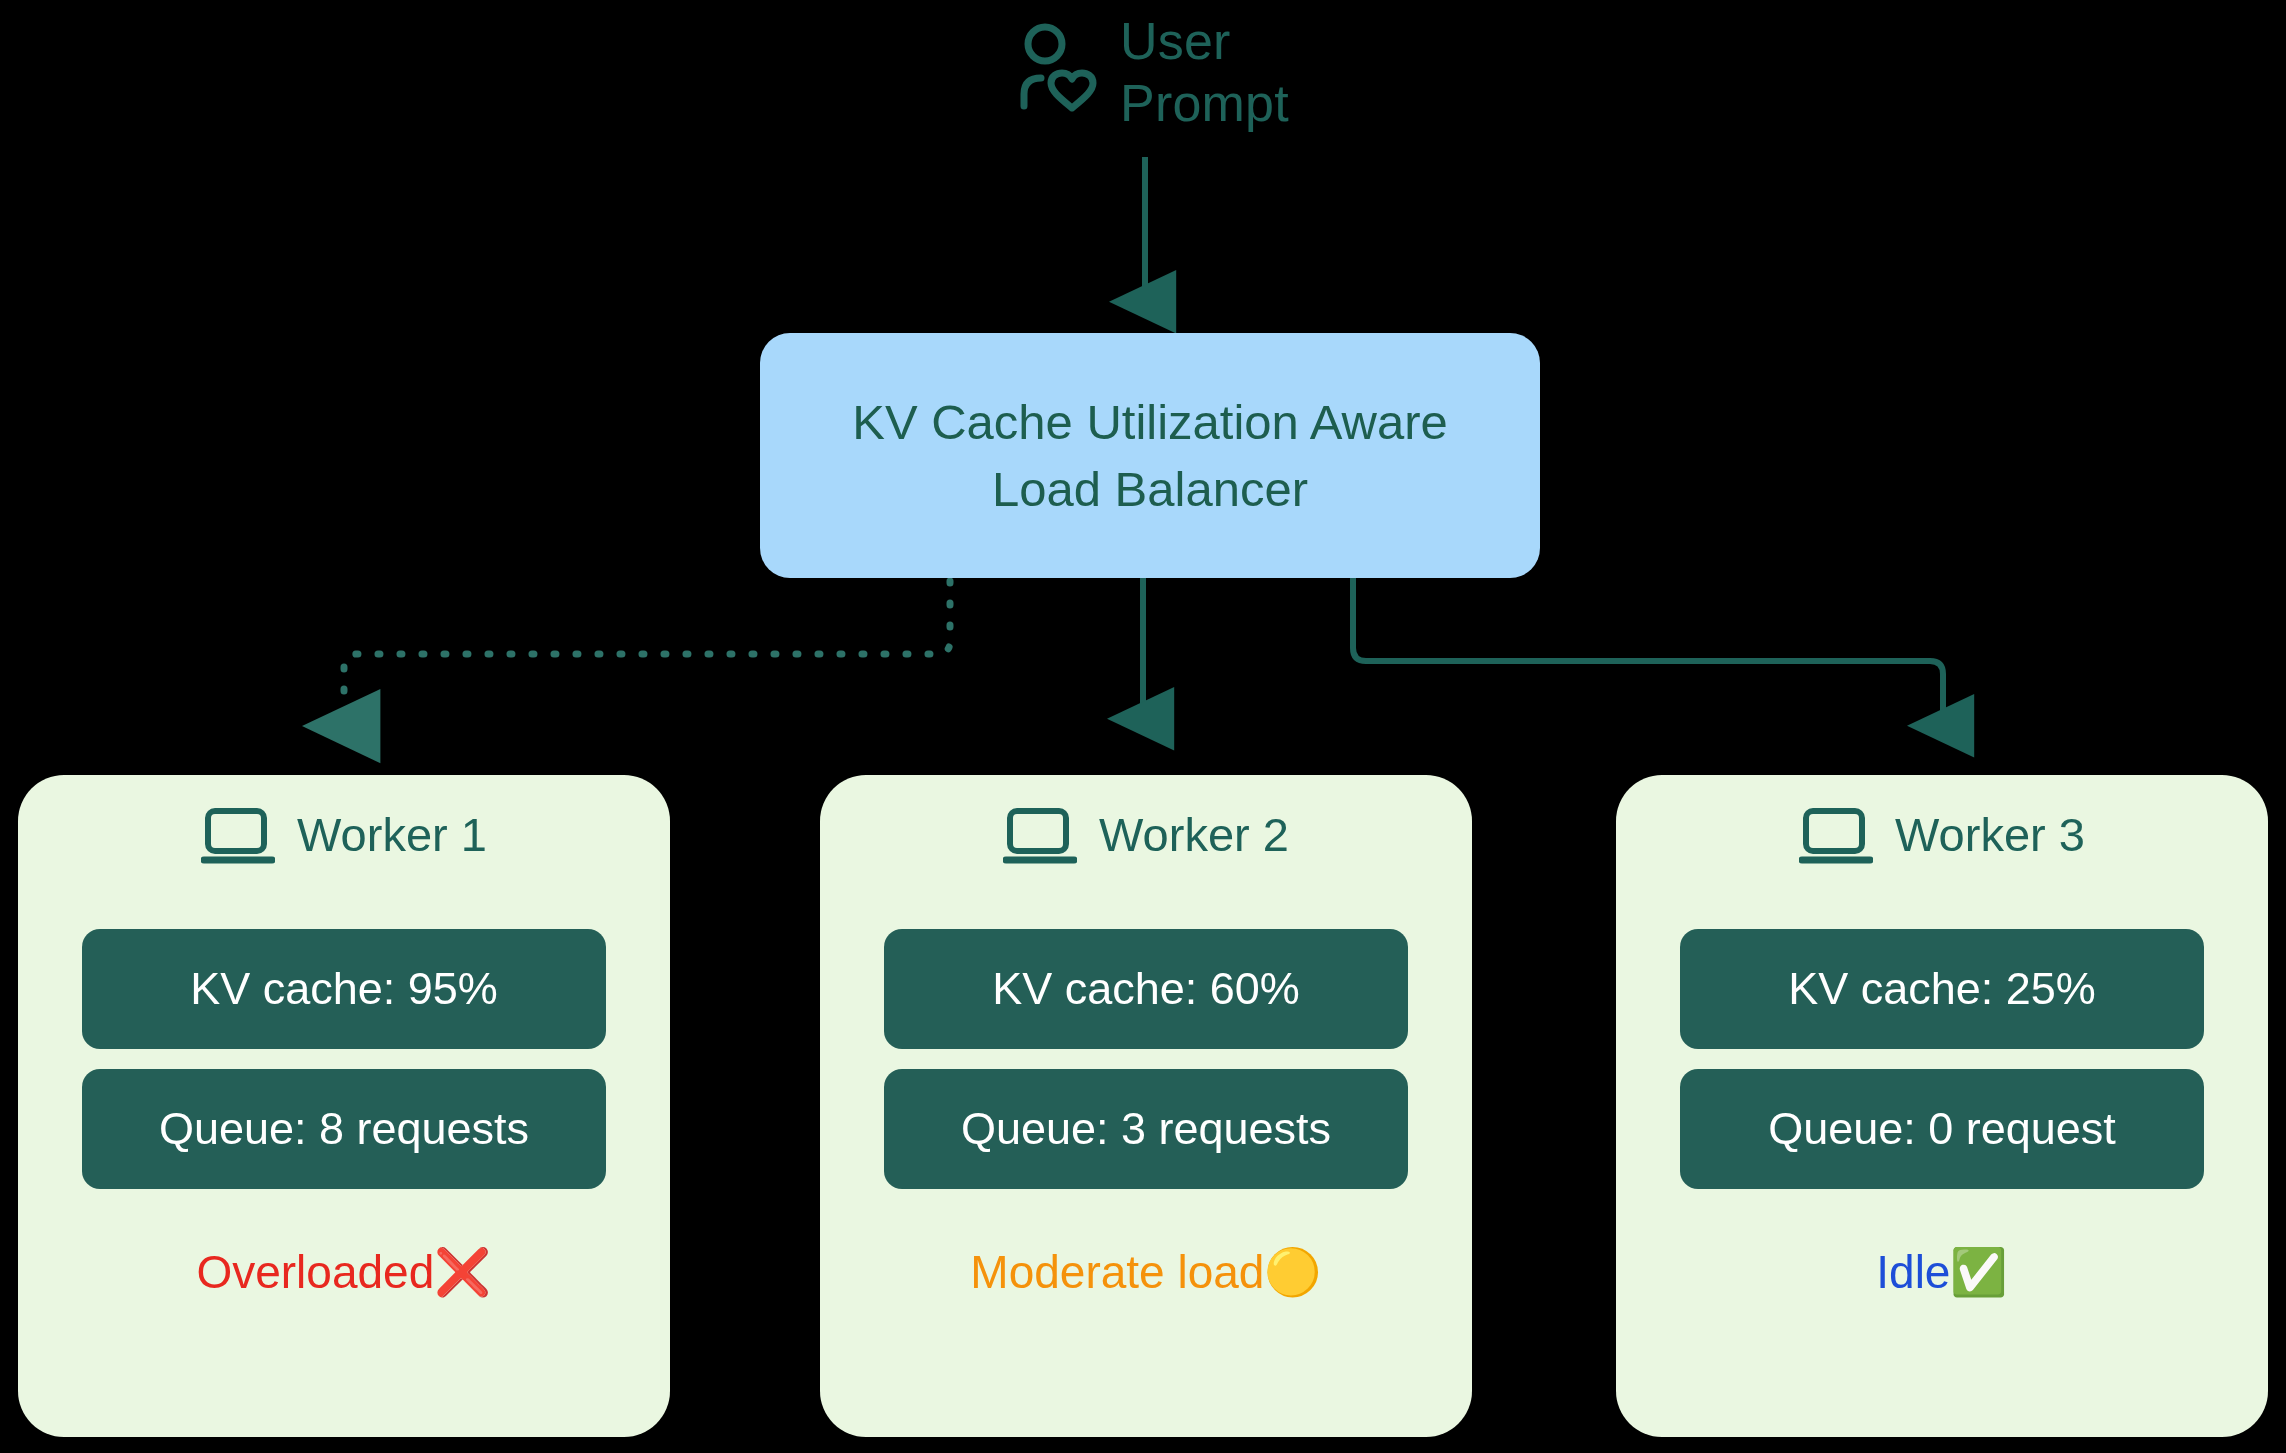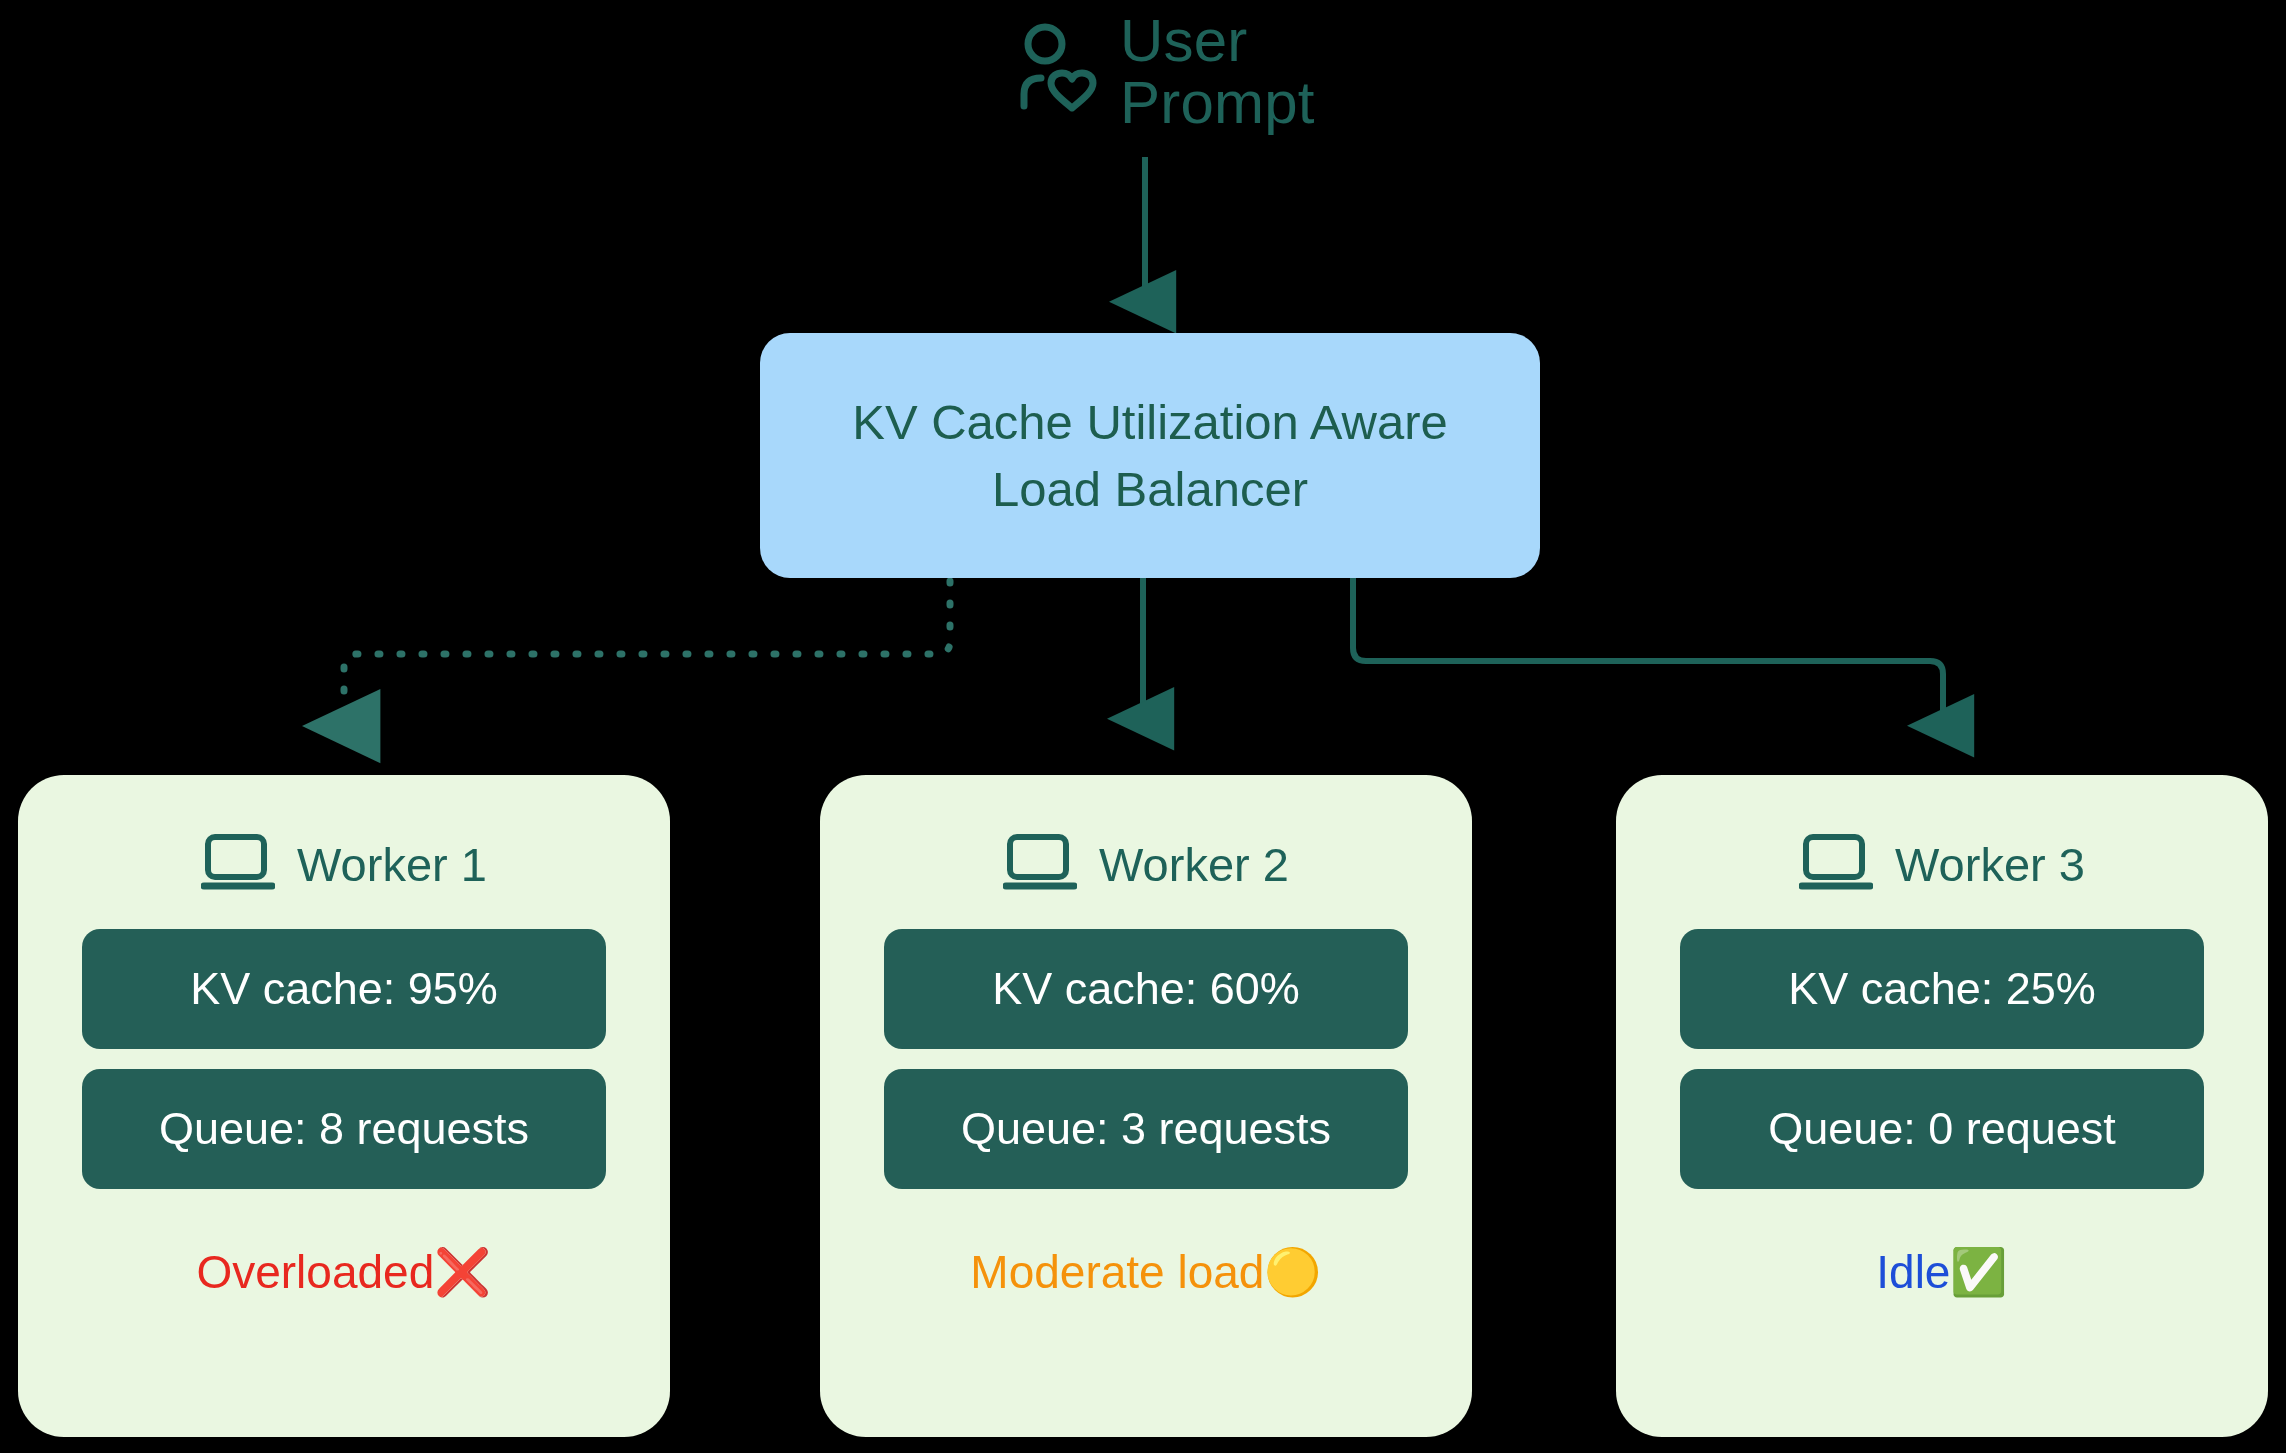--- a/index.html
+++ b/index.html
@@ -44,21 +44,21 @@
     gap: 22px;
   }
   #user-prompt-icon {
     width: 78px;
     height: 90px;
     flex: 0 0 auto;
     margin-top: 12px;
   }
   #user-prompt-label {
     color: #1e6259;
-    font-size: 60px;
+    font-size: 52px;
     line-height: 62px;
     white-space: pre-line;
     letter-spacing: 0.2px;
   }
 
   
   #load-balancer-node {
     position: absolute;
     left: 760px;
     top: 333px;
@@ -90,21 +90,21 @@
     flex-direction: column;
     align-items: center;
   }
   #worker-card-1 { left: 18px; }
   #worker-card-2 { left: 820px; }
   #worker-card-3 { left: 1616px; }
 
   .worker-header {
     display: flex;
     flex-direction: row;
-    align-items: flex-end;
+    align-items: flex-start;
     gap: 22px;
     margin-top: 32px;
     height: 86px;
   }
   .laptop-icon {
     width: 74px;
     height: 60px;
     flex: 0 0 auto;
   }
   .worker-title {

